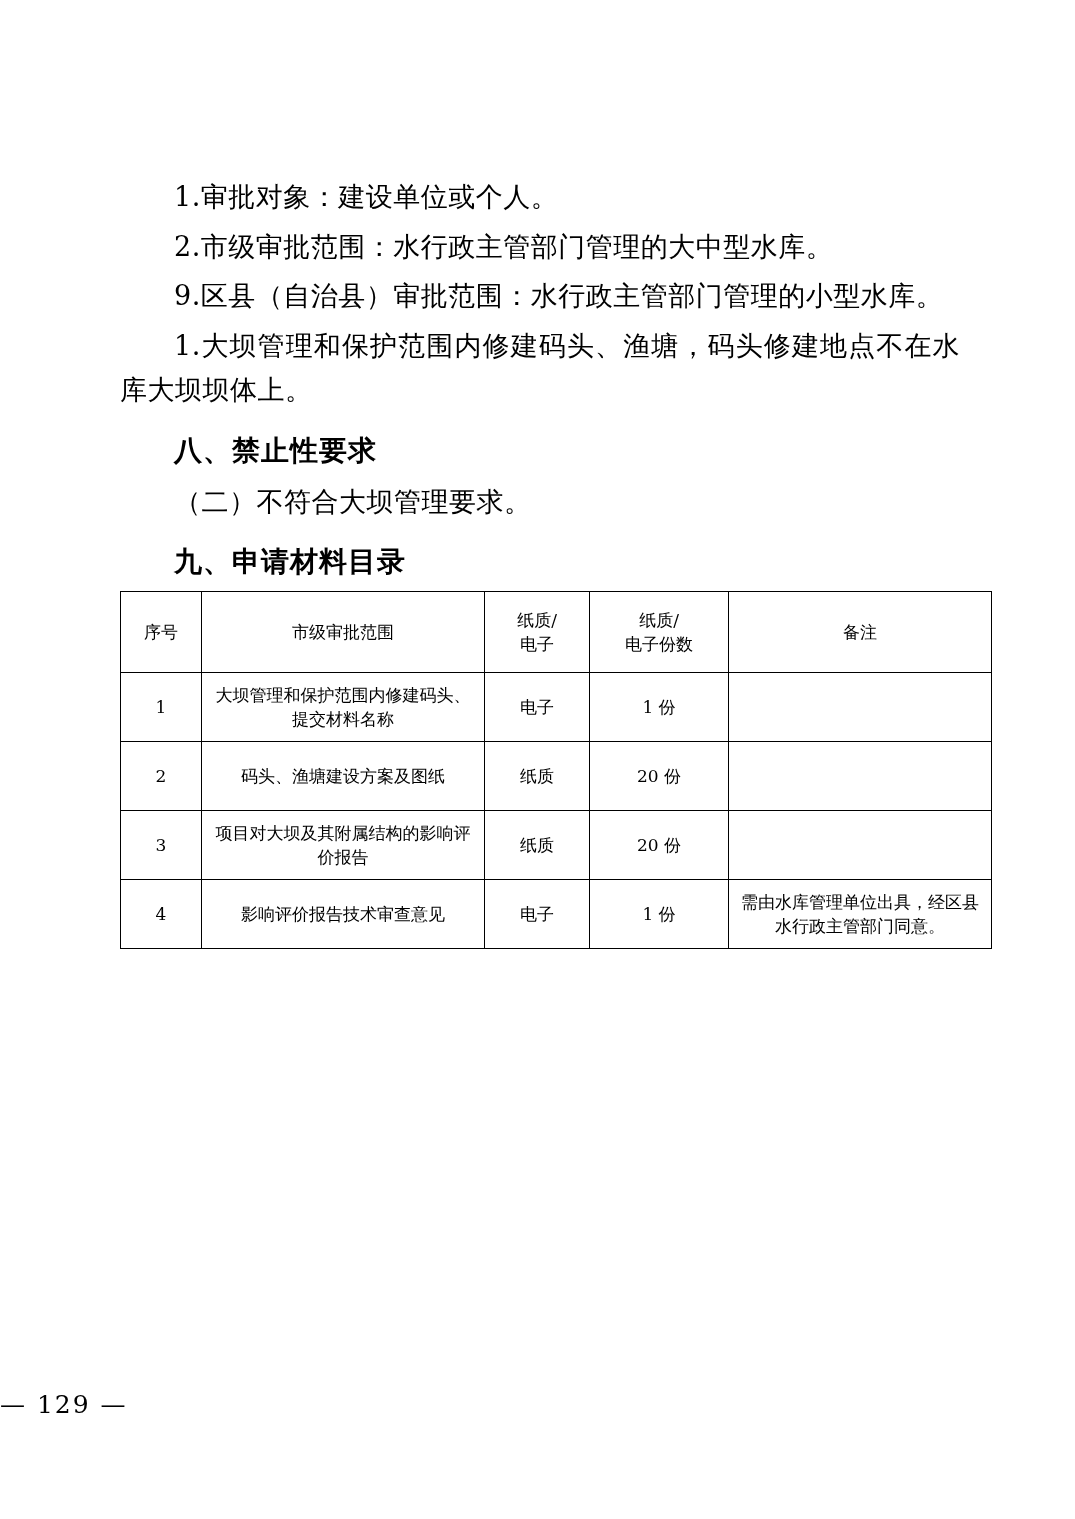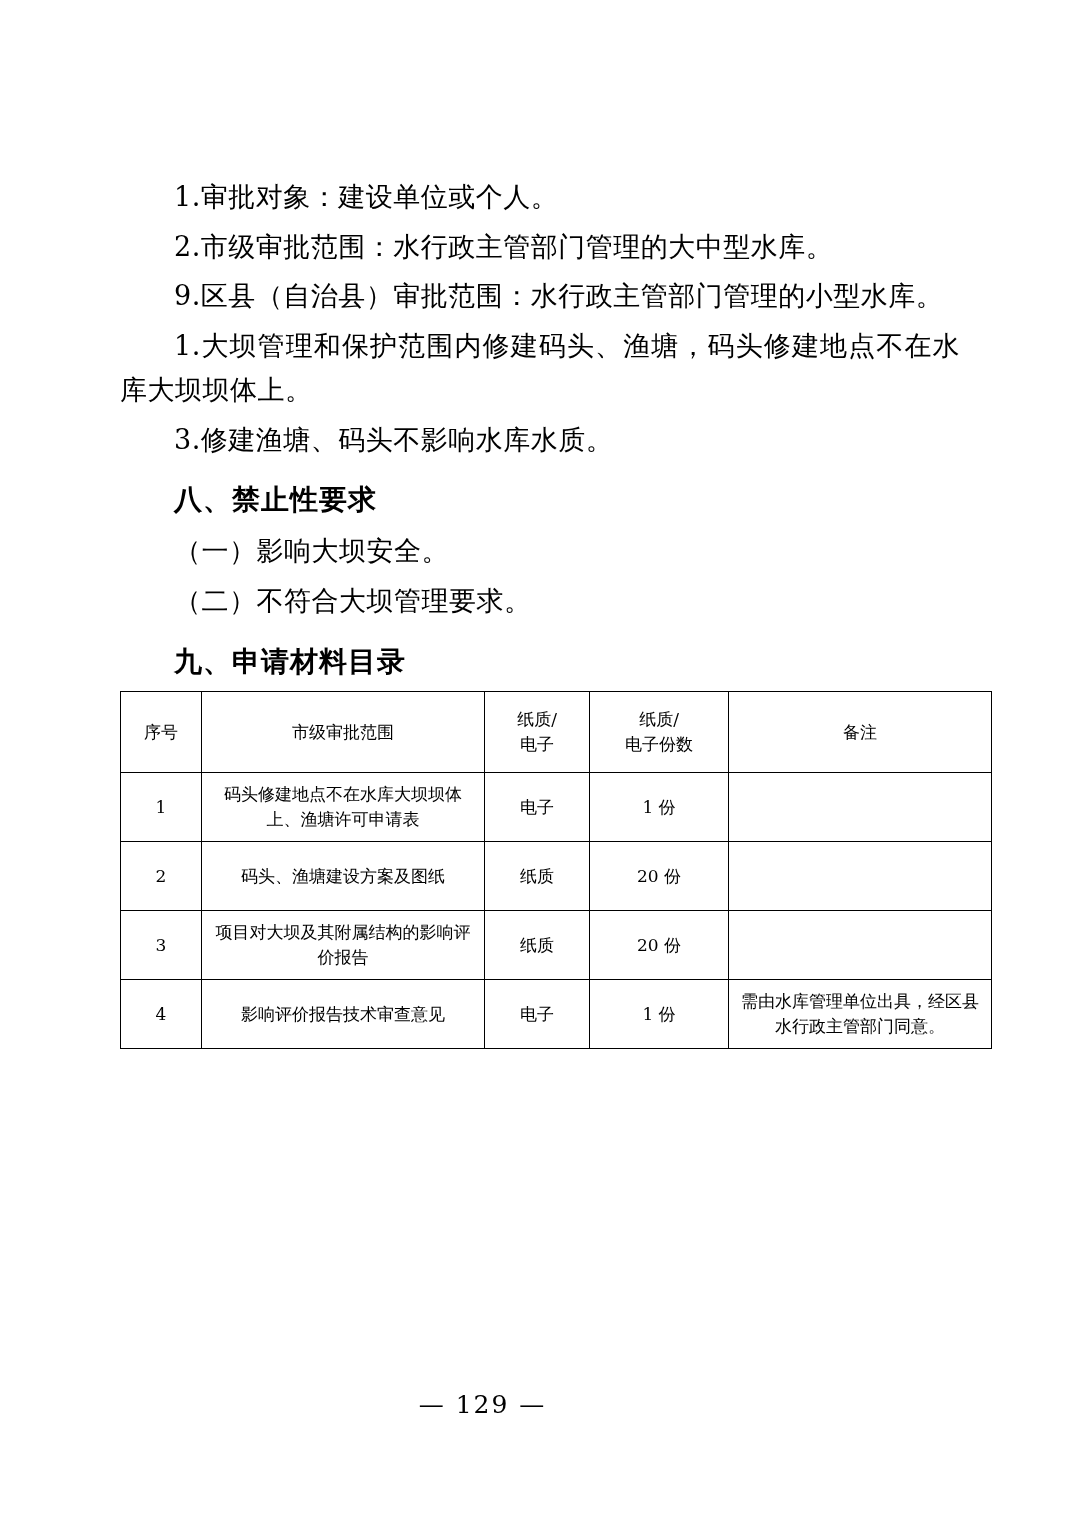--- a/index.html
+++ b/index.html
@@ -72,43 +72,41 @@
   td.col-type { width: 92px; }
   td.col-count { width: 126px; }
   td.col-remark { width: 250px; }
   tr.header-row td { height: 64px; }
   tr.data-row td { height: 52px; }
   .footer {
     position: absolute;
     left: 0;
     top: 1390px;
     width: 1075px;
-    text-align: center;
+    text-align: left;
     padding-right: 110px;
     box-sizing: border-box;
     font-size: 25px;
     font-family: "DejaVu Serif", "Liberation Serif", serif;
     letter-spacing: 2px;
   }
 </style>
 </head>
 <body>
 
 <div class="page">
   <div class="content">
 
     <p class="para indent">1.审批对象：建设单位或个人。</p>
     <p class="para indent">2.市级审批范围：水行政主管部门管理的大中型水库。</p>
     <p class="para indent">9.区县（自治县）审批范围：水行政主管部门管理的小型水库。</p>
     <p class="para indent">1.大坝管理和保护范围内修建码头、渔塘，码头修建地点不在水库大坝坝体上。</p>
-    <p class="para indent">3.修建渔塘、码头不影响水库水质。</p>
 
     <h2 class="heading">八、禁止性要求</h2>
 
-    <p class="para indent">（一）影响大坝安全。</p>
     <p class="para indent">（二）不符合大坝管理要求。</p>
 
     <h2 class="heading">九、申请材料目录</h2>
 
     <div class="table-wrap">
       <table class="materials">
         <tbody>
           <tr class="header-row">
             <td class="col-seq">序号</td>
             <td class="col-name">市级审批范围</td>
@@ -118,21 +116,21 @@
             </td>
             <td class="col-count">
               <span>纸质/</span><br>
               <span>电子份数</span>
             </td>
             <td class="col-remark">备注</td>
           </tr>
 
           <tr class="data-row">
             <td class="col-seq">1</td>
-            <td class="col-name">码头修建地点不在水库大坝坝体上、渔塘许可申请表</td>
+            <td class="col-name">大坝管理和保护范围内修建码头、提交材料名称</td>
             <td class="col-type">电子</td>
             <td class="col-count">1 份</td>
             <td class="col-remark"></td>
           </tr>
 
           <tr class="data-row">
             <td class="col-seq">2</td>
             <td class="col-name">码头、渔塘建设方案及图纸</td>
             <td class="col-type">纸质</td>
             <td class="col-count">20 份</td>

